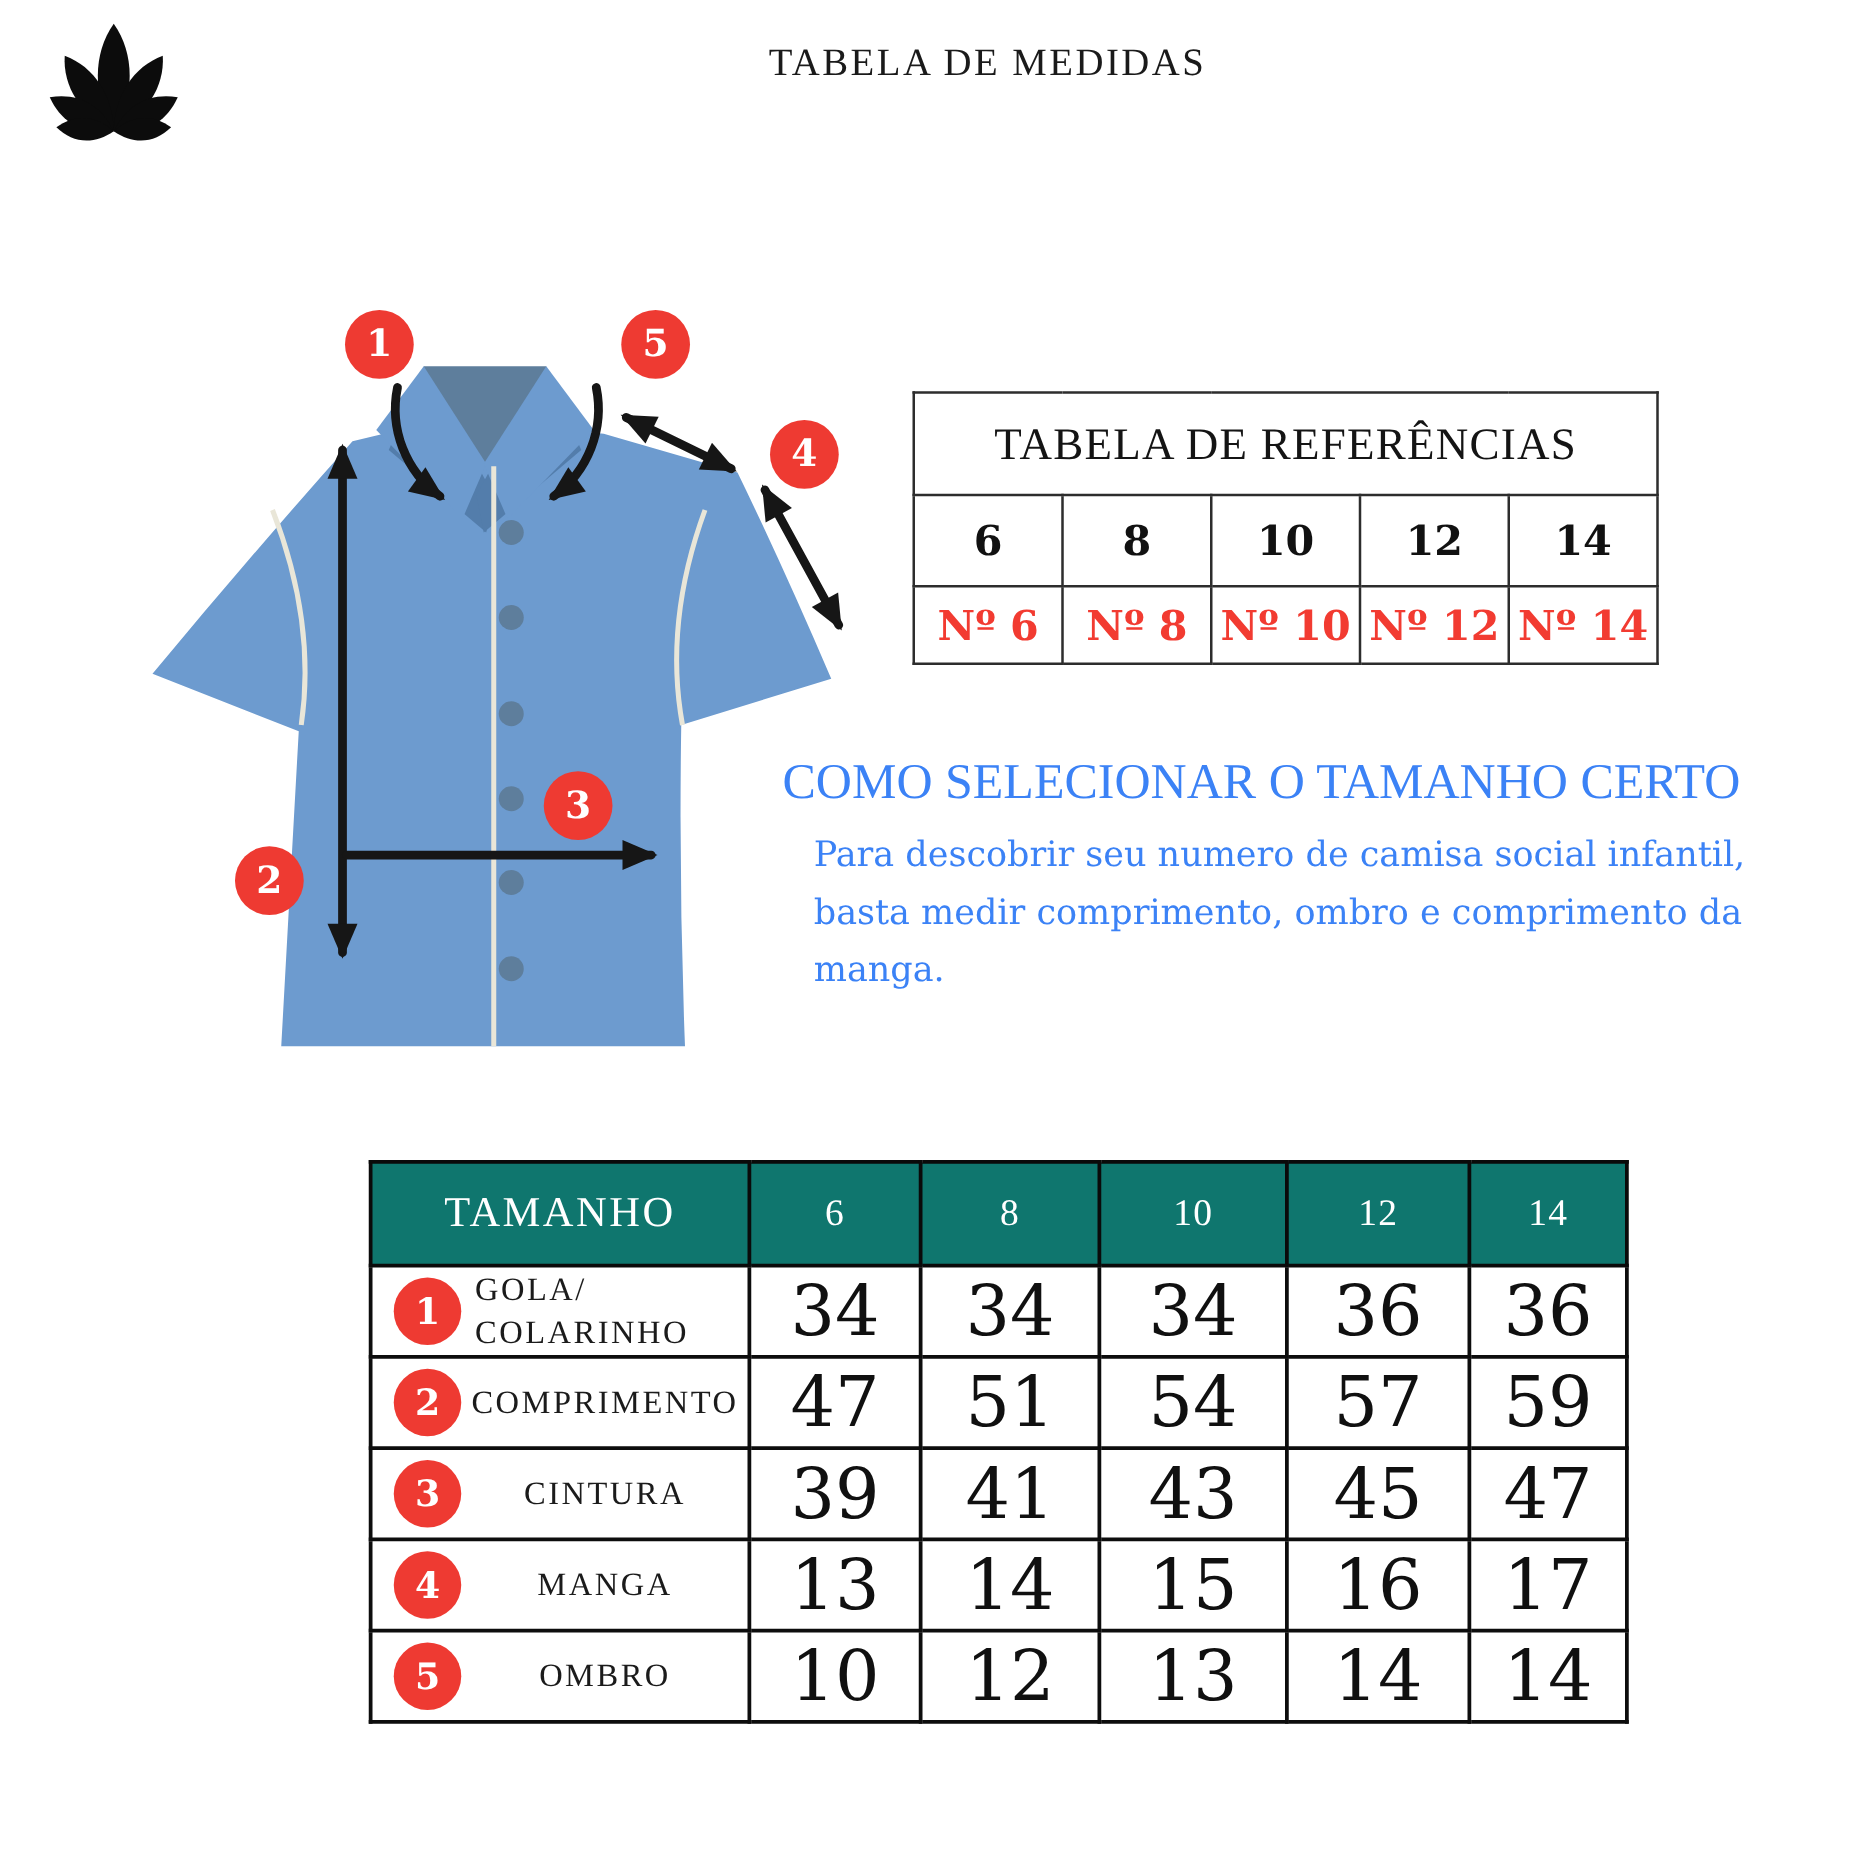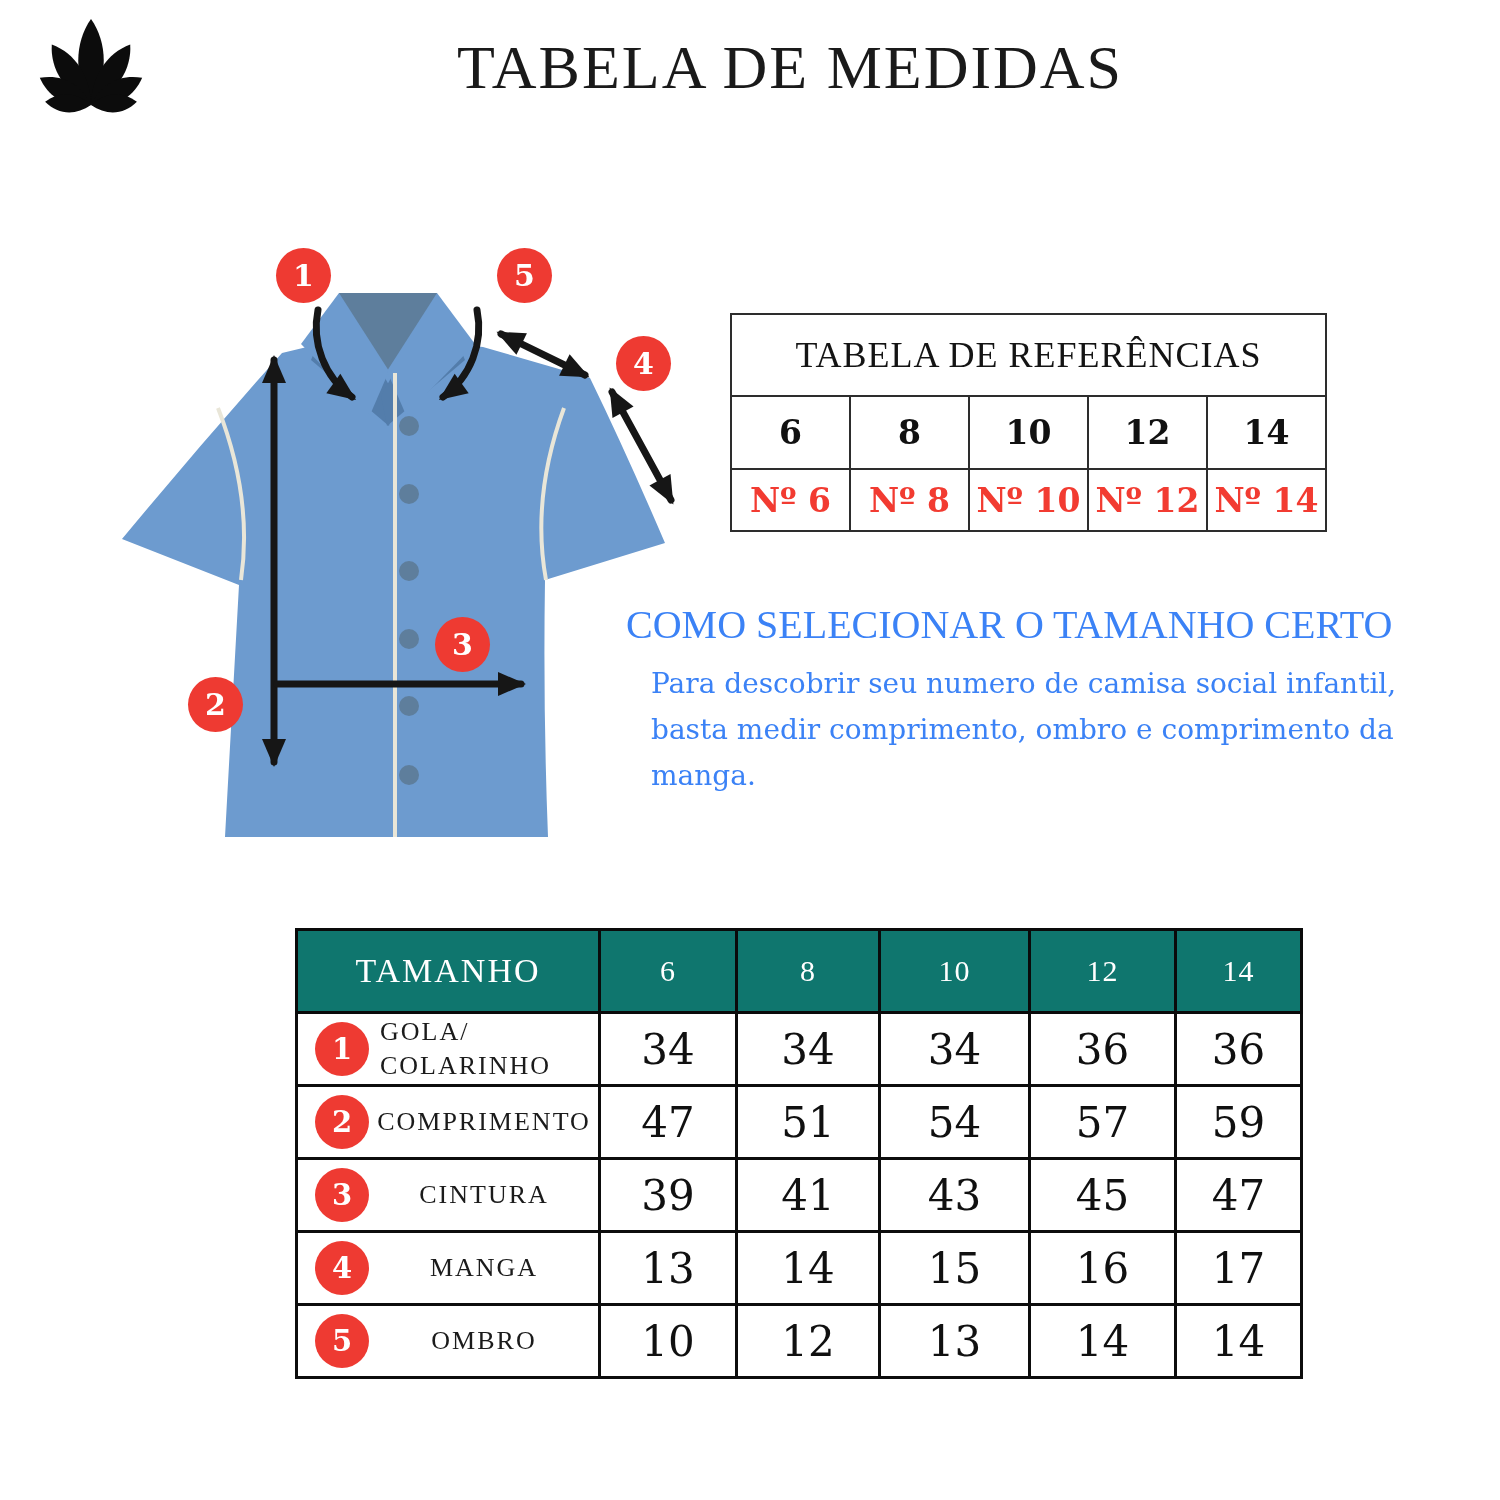--- a/index.html
+++ b/index.html
@@ -4,21 +4,21 @@
 <style>
   html,body { margin:0; padding:0; background:#ffffff; }
   #canvas {
     position:relative; width:1500px; height:1500px; background:#ffffff;
     overflow:hidden; font-family:"DejaVu Serif", serif; color:#141414;
   }
   
   .logo { position:absolute; left:33px; top:8px; width:117px; height:107px; }
   .page-title {
     position:absolute; left:250px; top:32px; width:1080px; text-align:center;
-    font-family:"Liberation Serif", serif; font-size:62px; letter-spacing:2px; color:#1a1a1a;
+    font-family:"Liberation Serif", serif; font-size:31px; letter-spacing:2px; color:#1a1a1a;
     white-space:nowrap;
   }
   .page-subtitle {
     position:absolute; left:210px; top:94px; width:1160px; text-align:center;
     font-family:"DejaVu Serif", serif; font-weight:bold; font-size:54px; color:#0d0d0d;
     white-space:nowrap;
   }
   
   .shirt-svg { position:absolute; left:105px; top:240px; width:590px; height:645px; }
   .marker {
@@ -70,21 +70,21 @@
     width:54px; height:54px; border-radius:50%; background:#ee3a32; color:#fff;
     display:flex; align-items:center; justify-content:center;
     font-family:"DejaVu Serif", serif; font-weight:bold; font-size:29px;
   }
   .label-text {
     margin-left:82px; font-family:"Liberation Serif", serif; font-size:26px;
     letter-spacing:2px; color:#1b1b1b; line-height:34px;
   }
   .label-text.centered { margin-left:72px; text-align:center; }
   .value-cell {
-    font-family:"DejaVu Serif", serif; font-size:42px; text-align:center; color:#101010;
+    font-family:"DejaVu Serif", serif; font-size:56px; text-align:center; color:#101010;
   }
 </style>
 </head>
 <body>
 
 <div id="canvas">
 
   <svg class="logo" viewBox="0 0 117 105" aria-hidden="true">
     <g fill="#0c0c0c">
       <path d="M0,0 C-17,-28 -17,-62 0,-86 C17,-62 17,-28 0,0 Z" transform="translate(58,96)"></path>

